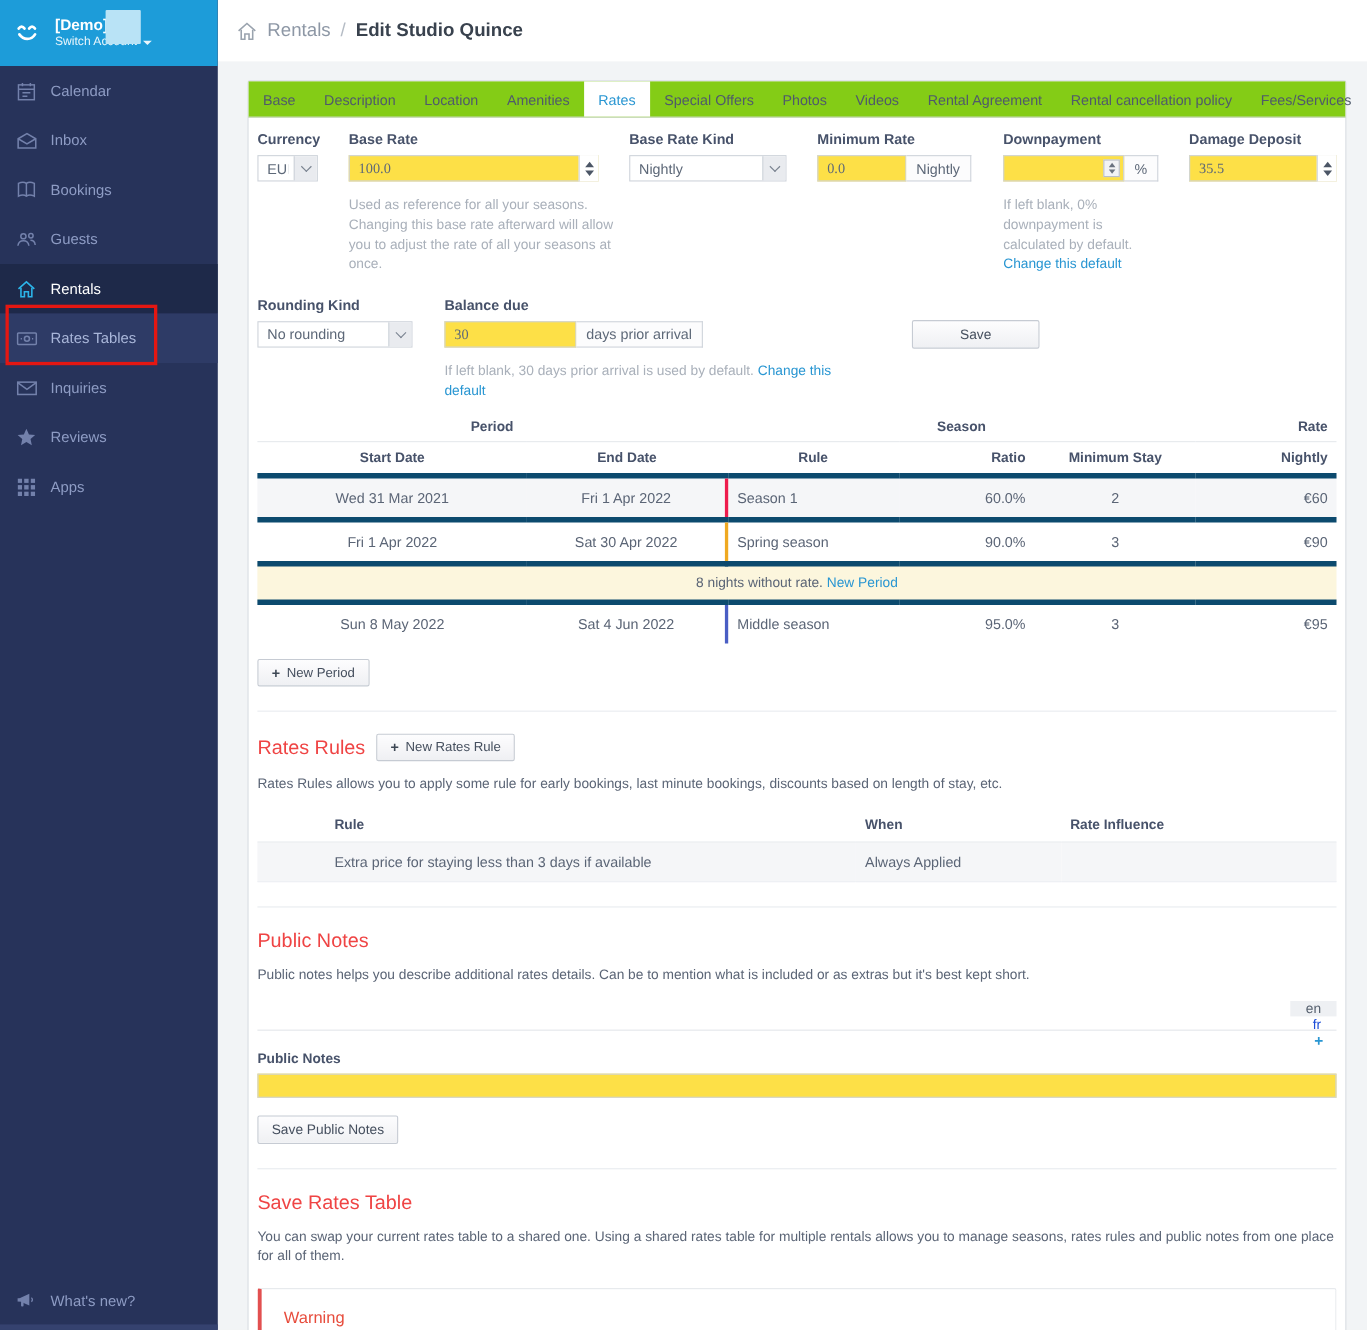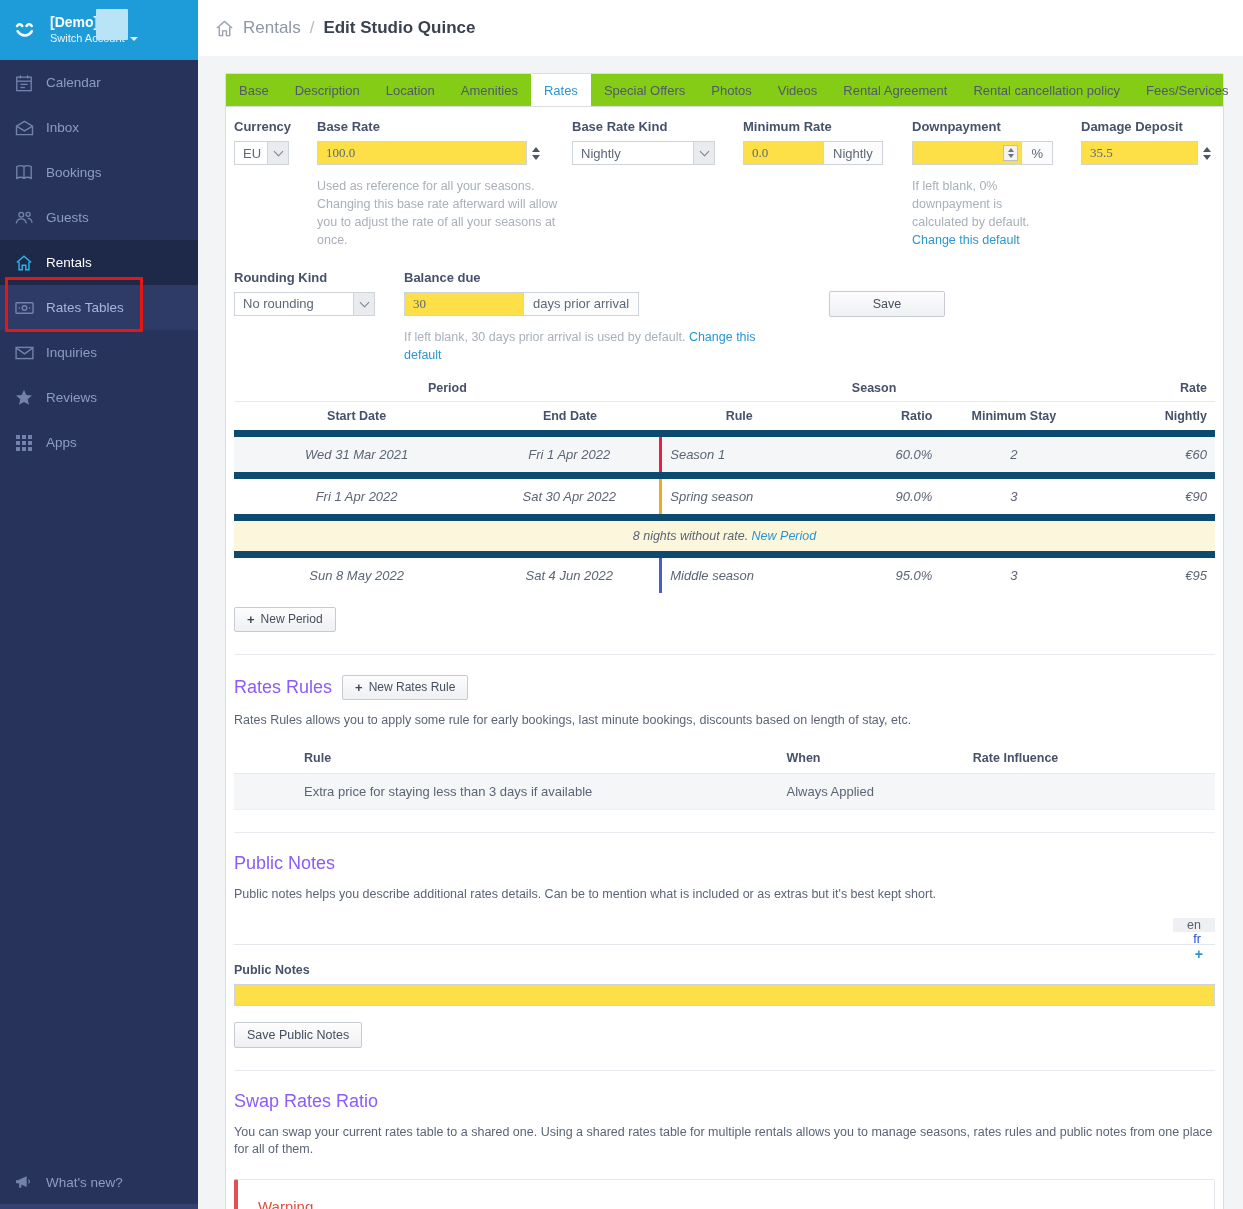--- a/index.html
+++ b/index.html
@@ -118,29 +118,29 @@
 
   .form-row { display:flex; align-items:flex-start; }
   .row1 { margin-bottom:20px; }
   .row2 { margin-bottom:12px; }
 
   
   table { width:100%; border-collapse:collapse; }
   .seasons th { font-size:12.5px; font-weight:700; color:#47526a; padding:7px 8px; }
   .seasons .gh th { padding:5px 8px 6px; border-bottom:1px solid #e6e9ed; }
   .seasons .sh th { border-bottom:1px solid #e6e9ed; }
-  .seasons td { padding:10px 8px; font-size:13px; color:#5b6576; border-top:7px solid #0c4a6e;font-style:italic; }
+  .seasons td { padding:10px 8px; font-size:13px; color:#5b6576; border-top:5px solid #0c4a6e; }
   .seasons tr.alt { background:#f5f6f8; }
   .seasons td.name-cell { border-left:3px solid transparent; }
   .seasons tr.gap td { background:#fcf6dd; text-align:center; font-size:12.5px; padding:8px; color:#5b6576; }
   .ta-c { text-align:center; } .ta-r { text-align:right; } .ta-l { text-align:left; }
   .new-period-row { margin:14px 0 10px; }
 
   .section-divider { border:none; border-top:1px solid #e8ebef; margin-top:22px; }
-  .section-title { font-size:18px; font-weight:400; color:#8b5cf6; }
+  .section-title { font-size:18px; font-weight:400; color:#ef4444; }
   .section-head { display:flex; align-items:center; gap:10px; margin-top:20px; }
   .section-desc { font-size:12.5px; color:#5b6576; margin-top:12px; line-height:1.4; }
 
   
   .rules { margin-top:14px; }
   .rules th { font-size:12.5px; font-weight:700; color:#47526a; text-align:left; padding:8px; border-bottom:1px solid #e6e9ed; }
   .rules td { font-size:13px; color:#5b6576; padding:10px 8px; background:#f5f6f8; border-bottom:1px solid #eef0f3; }
   .rules th.c1, .rules td.c1 { padding-left:70px; }
 
   
@@ -527,21 +527,21 @@
           </div>
           <label class="flabel pn-label" style="font-size:12.5px;">Public Notes</label>
           <input class="txt pn-input" style="height: 22px;" value="">
           <div class="pn-save">
             <button class="btn">Save Public Notes</button>
           </div>
 
           
           <hr class="section-divider">
           <div class="section-head">
-            <h2 class="section-title">Swap Rates Ratio</h2>
+            <h2 class="section-title">Save Rates Table</h2>
           </div>
           <p class="section-desc">You can swap your current rates table to a shared one. Using a shared rates table for multiple rentals allows you to manage seasons, rates rules and public notes from one place for all of them.</p>
           <div class="warning-box">
             <div class="warning-title">Warning</div>
 
           </div>
           
           
 
           

